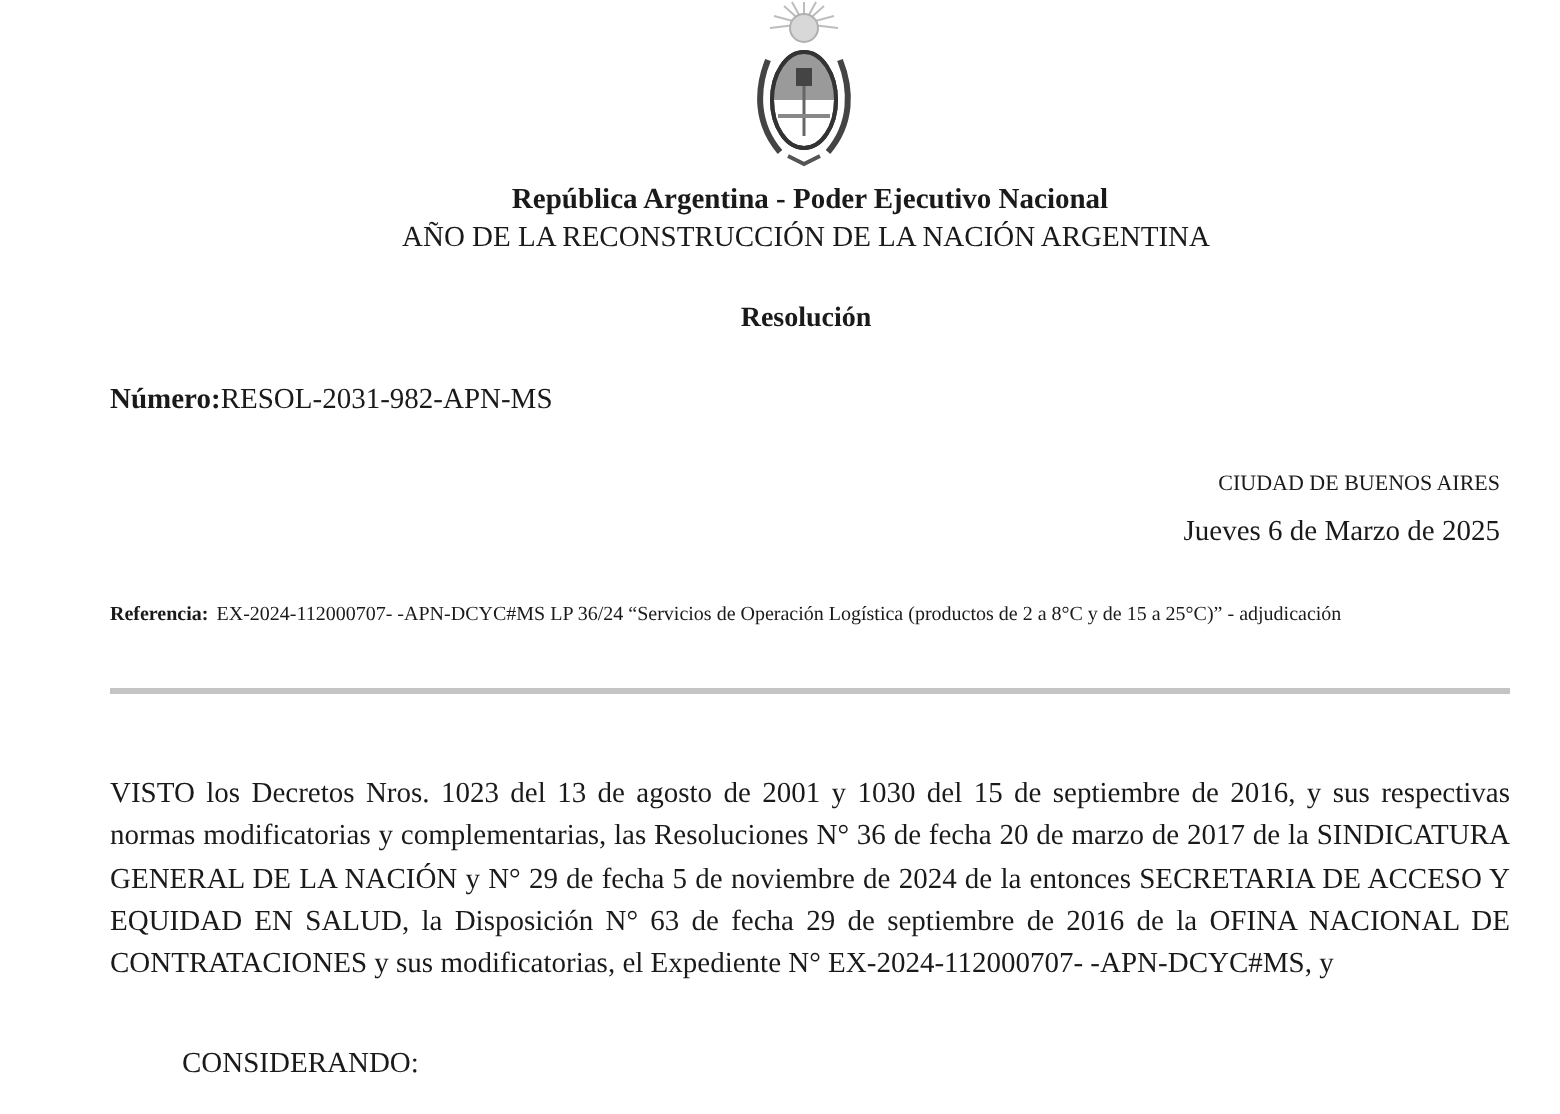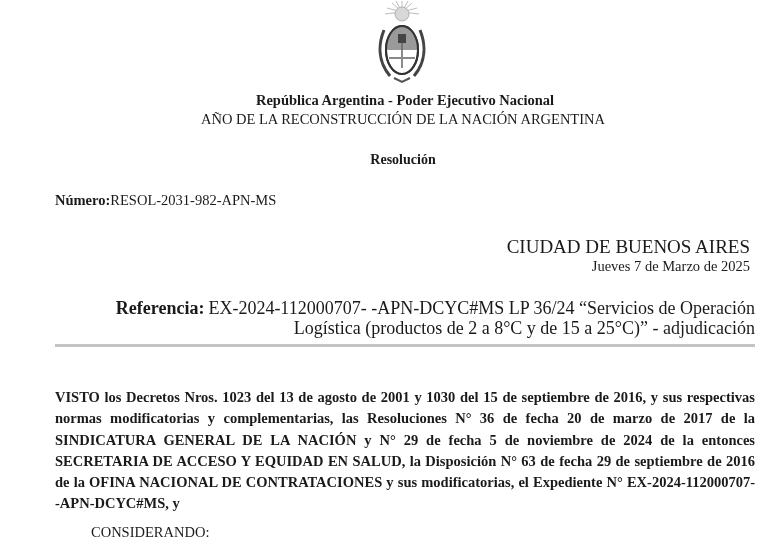--- a/index.html
+++ b/index.html
@@ -16,33 +16,32 @@
     .hdr-sub {
       position: absolute; left: 0; width: 806px; top: 111px; text-align: center;
       font-size: 14.5px;
     }
     .doc-type {
       position: absolute; left: 0; width: 806px; top: 152px; text-align: center;
       font-weight: bold; font-size: 14px;
     }
     .numero { position: absolute; left: 55px; top: 192px; font-size: 14.5px; }
     .numero b { }
-    .city { position: absolute; right: 30px; top: 236px; font-size: 19px; text-align: right; }
+    .city { position: absolute; right: 30px; top: 236px; font-size: 11px; text-align: right; }
     .date { position: absolute; right: 30px; top: 258px; font-size: 14.5px; text-align: right; }
     .ref {
-      position: absolute; left: 55px; top: 298px; width: 700px; font-size: 18px; line-height: 20px; text-align: right;
+      position: absolute; left: 55px; top: 298px; width: 700px; font-size: 10px; line-height: 20px;
     }
     .ref b { margin-right: 4px; }
     .sep {
       position: absolute; left: 55px; top: 344px; width: 700px; height: 3px; background: #c4c4c4;
     }
     .visto {
       position: absolute; left: 55px; top: 387px; width: 700px; font-size: 14.5px; line-height: 21.3px;
       text-align: justify;
-      font-weight: bold;
     }
     .considerando { position: absolute; left: 55px; top: 524px; font-size: 14.5px; margin-left: 36px; }
   </style>
 </head>
 <body>
 
 <div class="crest">
   <svg width="52" height="88" viewBox="0 0 52 88">
 
     <g stroke="#bdbdbd" stroke-width="1">
@@ -77,21 +76,21 @@
 <div class="hdr-title">República Argentina - Poder Ejecutivo Nacional</div>
 <div class="hdr-sub">AÑO DE LA RECONSTRUCCIÓN DE LA NACIÓN ARGENTINA</div>
 
 <div class="doc-type">Resolución</div>
 
 <div class="numero">
   <b>Número:</b><span>RESOL-2031-982-APN-MS</span>
 </div>
 
 <div class="city">CIUDAD DE BUENOS AIRES</div>
-<div class="date">Jueves 7 de Marzo de 2025</div>
+<div class="date">Jueves 6 de Marzo de 2025</div>
 
 <div class="ref">
   <b>Referencia:</b><span>EX-2024-112000707- -APN-DCYC#MS LP 36/24 “Servicios de Operación Logística (productos de 2 a 8°C y de 15 a 25°C)” - adjudicación</span>
 </div>
 
 <div class="sep"></div>
 
 <div class="visto">VISTO los Decretos Nros. 1023 del 13 de agosto de 2001 y 1030 del 15 de septiembre de 2016, y sus respectivas normas modificatorias y complementarias, las Resoluciones N° 36 de fecha 20 de marzo de 2017 de la SINDICATURA GENERAL DE LA NACIÓN y N° 29 de fecha 5 de noviembre de 2024 de la entonces SECRETARIA DE ACCESO Y EQUIDAD EN SALUD, la Disposición N° 63 de fecha 29 de septiembre de 2016 de la OFINA NACIONAL DE CONTRATACIONES y sus modificatorias, el Expediente N° EX-2024-112000707- -APN-DCYC#MS, y</div>
 
 <div class="considerando">CONSIDERANDO:</div>

